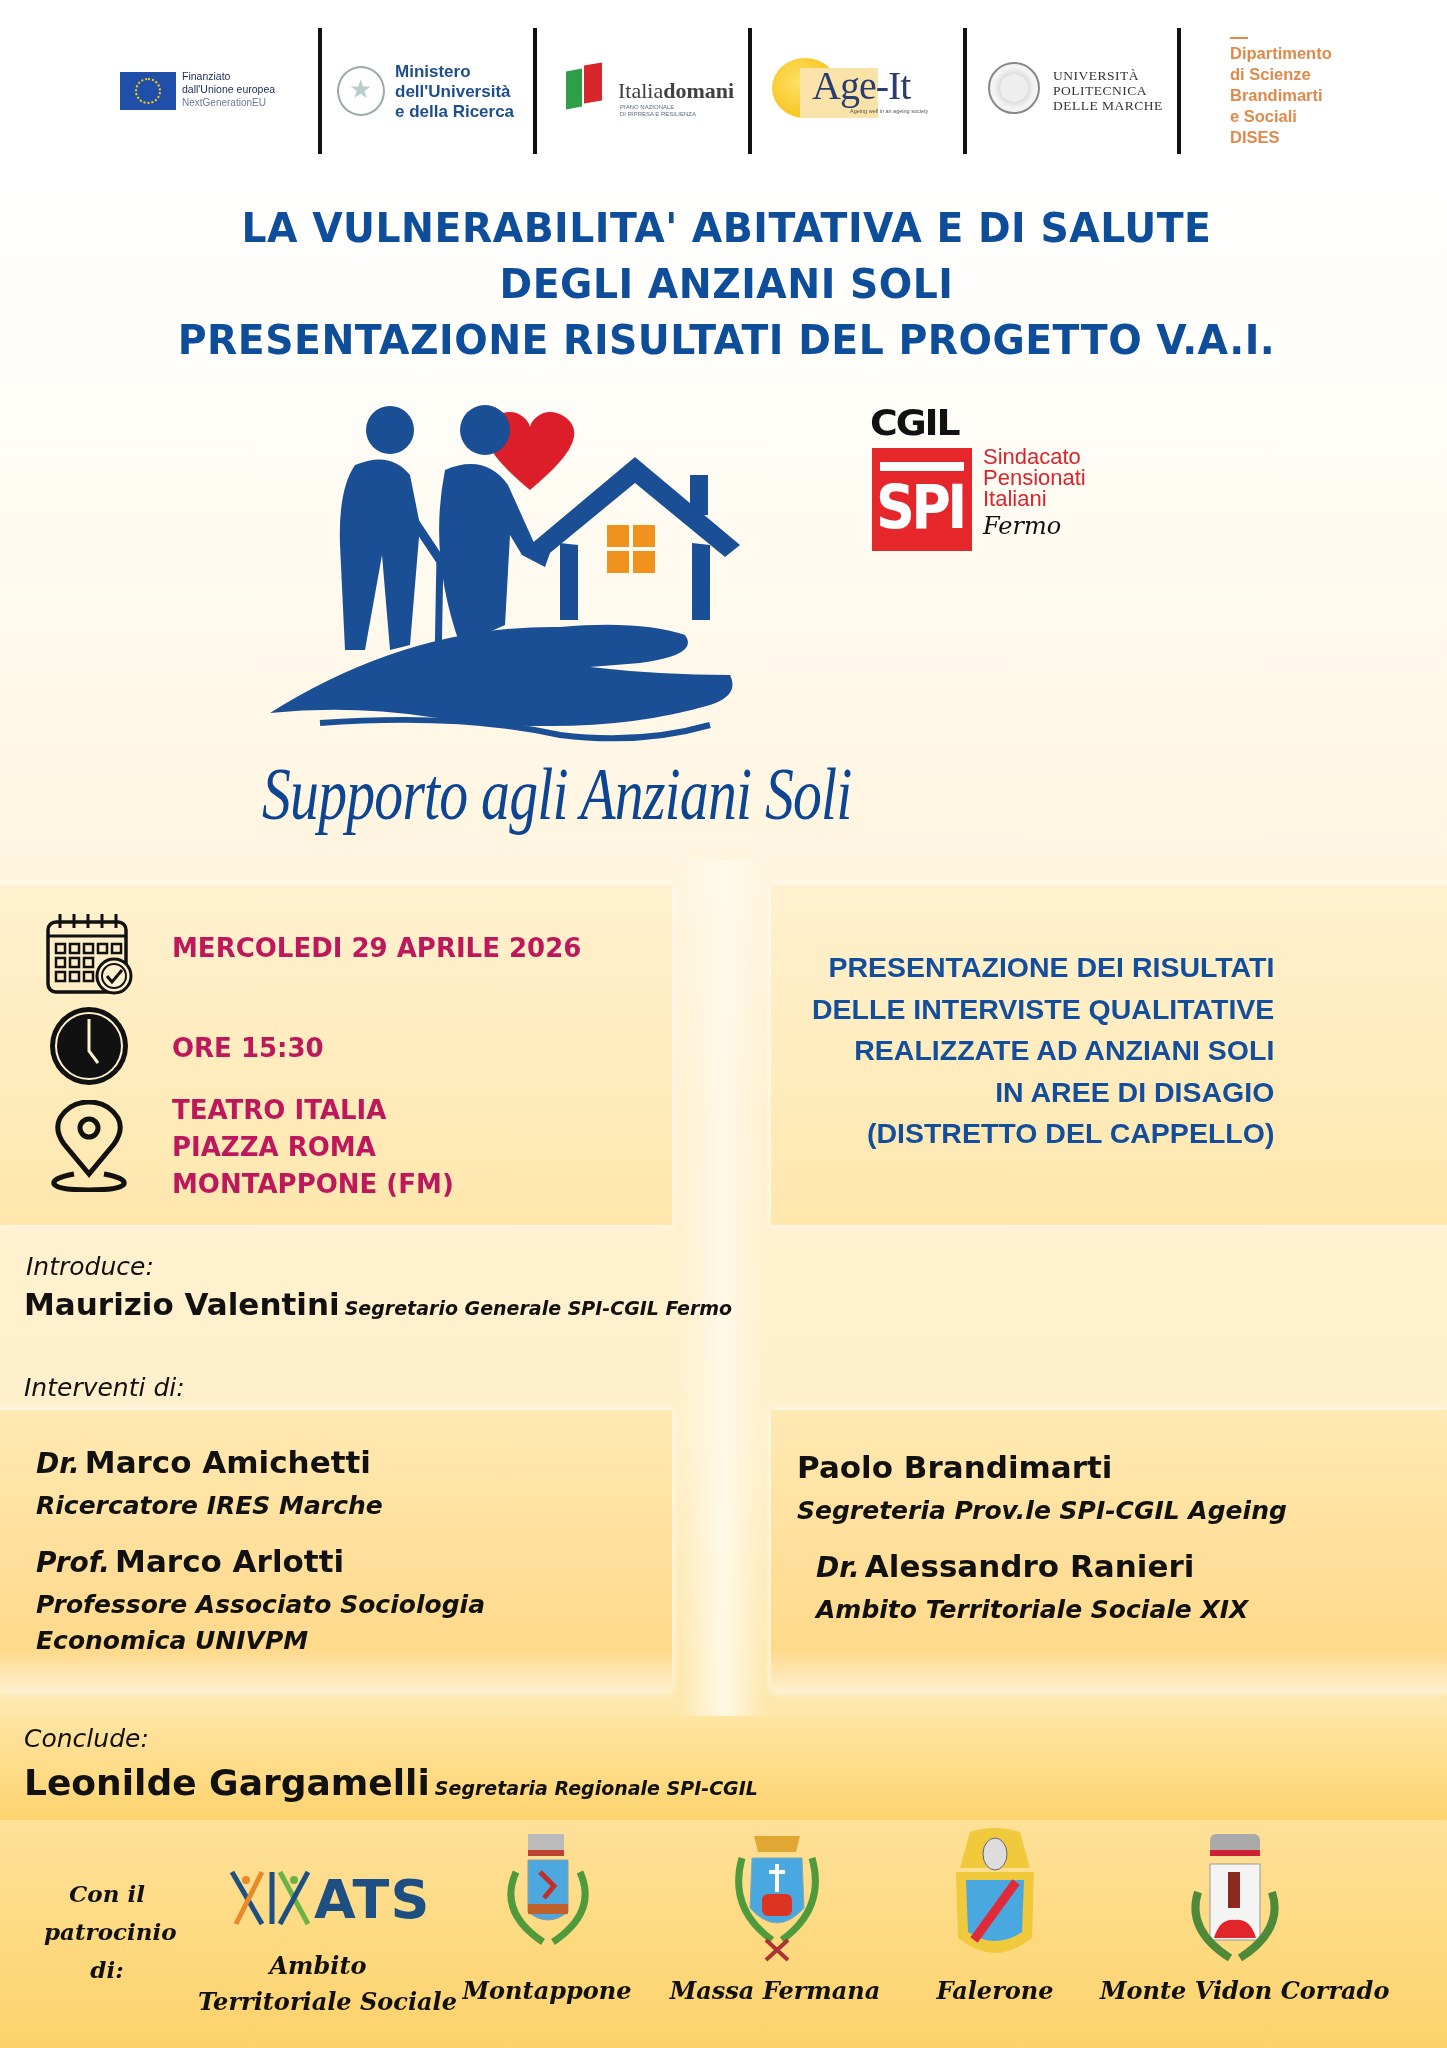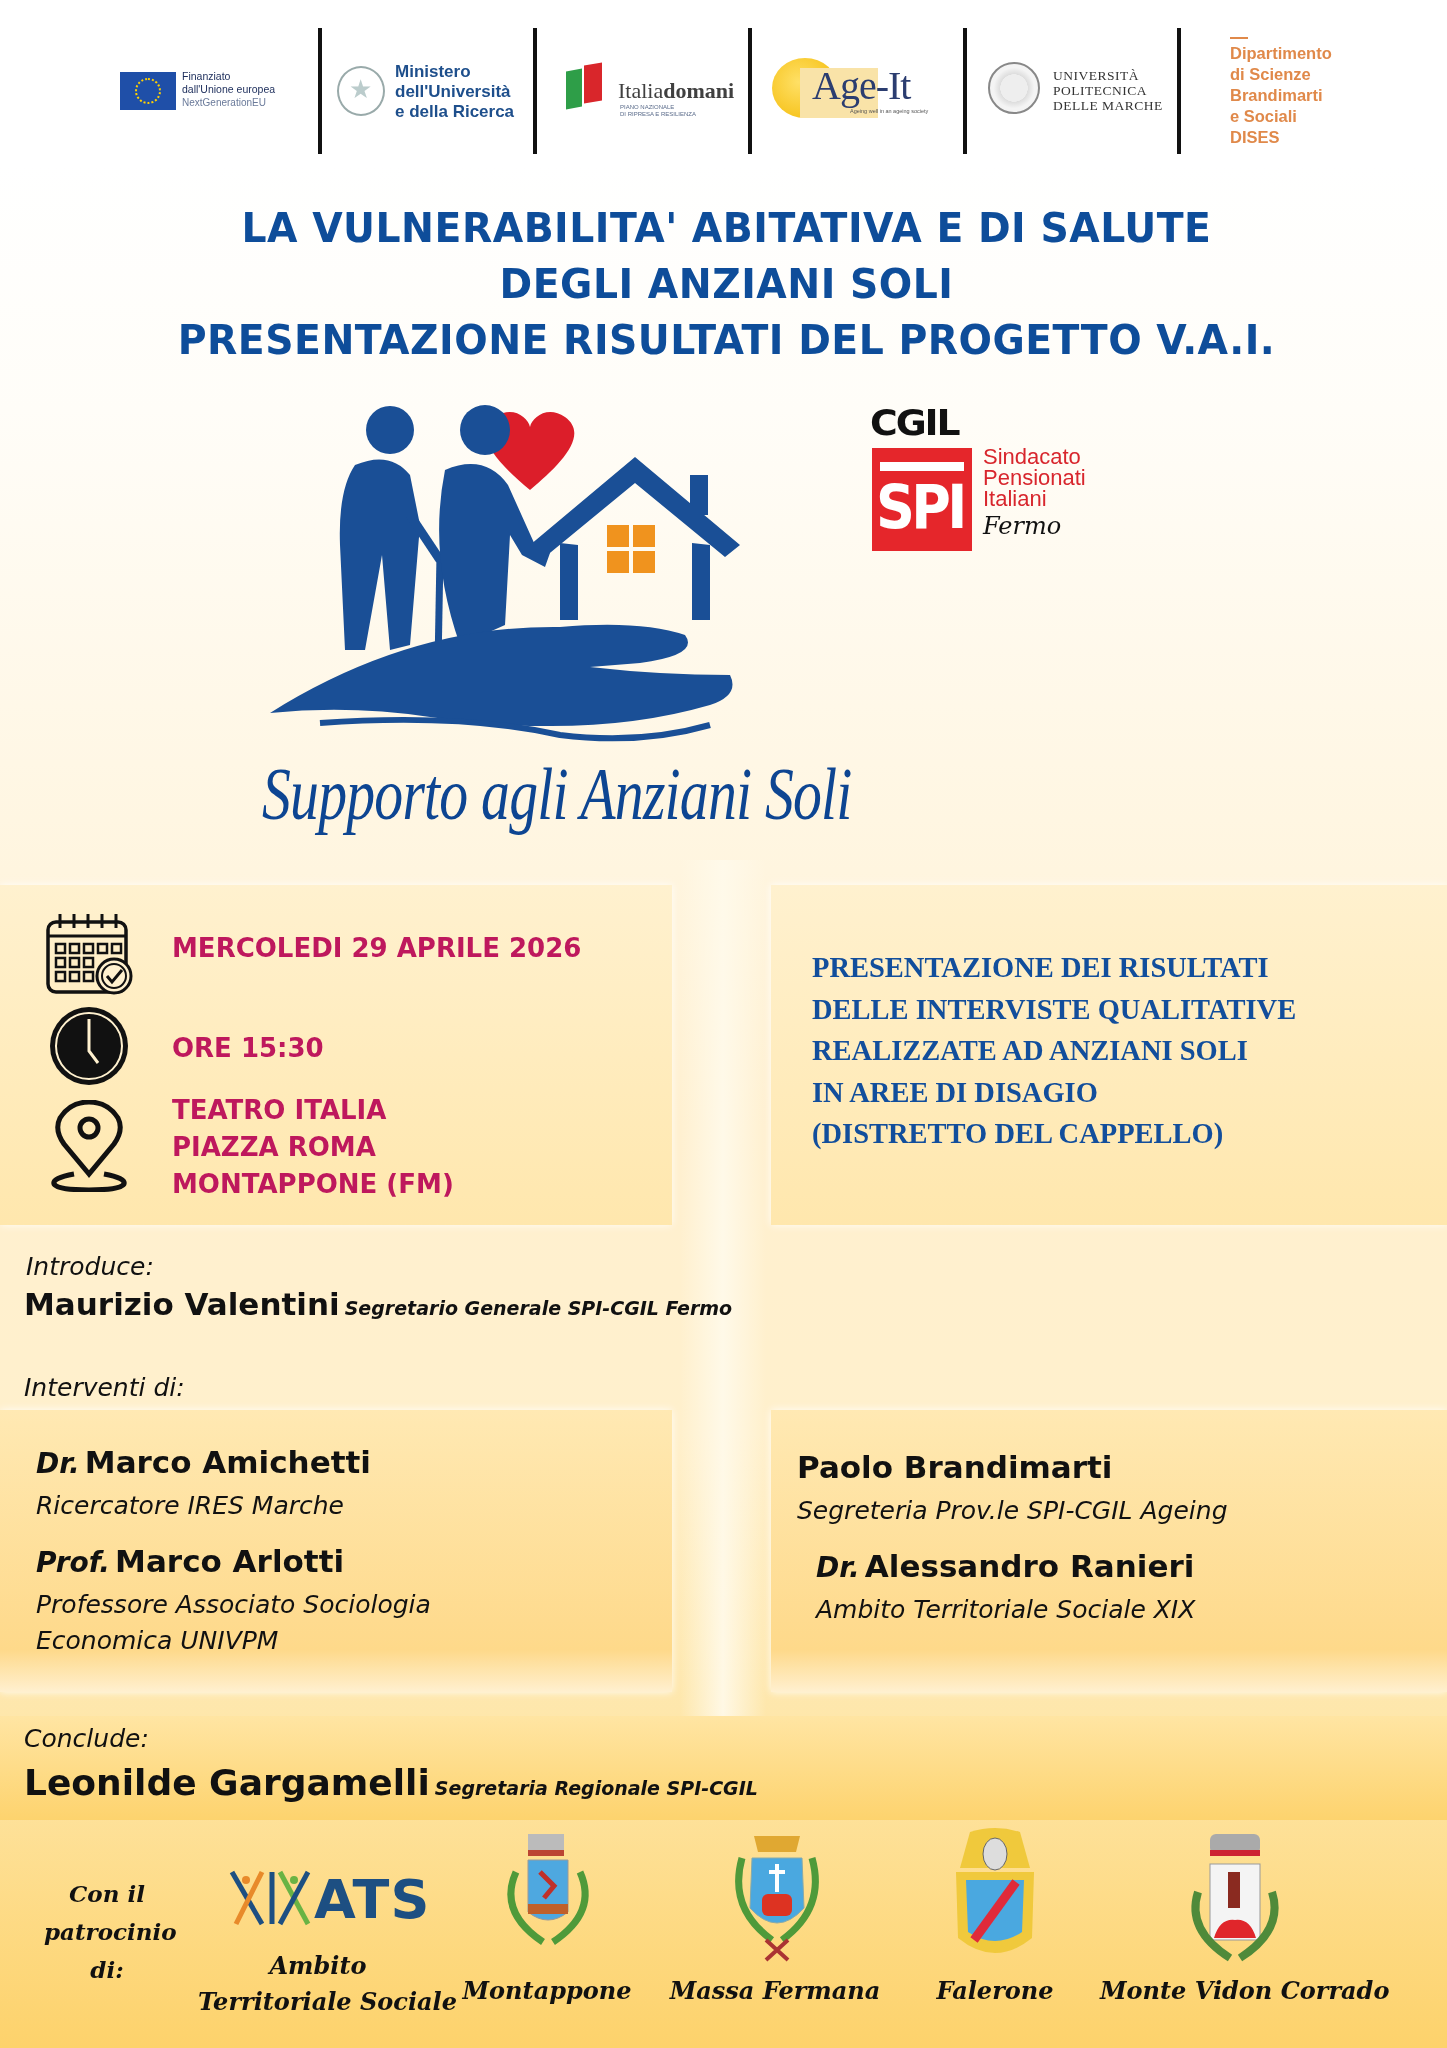--- a/index.html
+++ b/index.html
@@ -55,28 +55,28 @@
   .panel { position: absolute; background: linear-gradient(180deg, #fff1cf 0%, #ffe7ad 100%); box-shadow: 0 0 8px rgba(255,255,255,0.9); }
   .panel-info { left: 0; top: 885px; width: 672px; height: 340px; }
   .panel-desc { left: 771px; top: 885px; width: 676px; height: 340px; }
   .panel-sp-left { left: 0; top: 1410px; width: 672px; height: 282px; background: linear-gradient(180deg, #ffe9b3 0%, #fed98a 85%, #fff0d0 100%); }
   .panel-sp-right { left: 771px; top: 1410px; width: 676px; height: 282px; background: linear-gradient(180deg, #ffe9b3 0%, #fed98a 85%, #fff0d0 100%); }
   .band-conclude { position: absolute; left: 0; top: 1716px; width: 1447px; height: 104px; background: linear-gradient(180deg, #ffe5a3 0%, #fdd36e 100%); }
   .vglow { position: absolute; left: 680px; top: 860px; width: 86px; height: 880px; background: linear-gradient(90deg, rgba(255,255,255,0) 0%, rgba(255,250,235,0.9) 50%, rgba(255,255,255,0) 100%); }
 
   .ico { position: absolute; }
   .info-line { position: absolute; left: 172px; font-family: "DejaVu Sans", sans-serif; font-weight: bold; font-size: 26px; line-height: 37px; color: #be185d; }
-  .desc { position: absolute; left: 812px; top: 947px; font-family: Liberation Serif, serif; font-weight: bold; font-size: 28.5px; line-height: 41.5px; color: #124e9c; }
+  .desc { position: absolute; left: 812px; top: 947px; font-family: Liberation Sans, sans-serif; font-weight: bold; font-size: 28.5px; line-height: 41.5px; color: #124e9c; text-align: right; }
 
   .lbl { position: absolute; font-family: "DejaVu Sans", sans-serif; font-weight: normal; font-style: italic; font-size: 25px; color: #111; }
   .person { position: absolute; font-family: "DejaVu Sans", sans-serif; color: #111; }
   .person .name { font-weight: bold; font-size: 31px; }
   .person .pre { font-weight: bold; font-style: italic; font-size: 28px; }
   .person .role { font-weight: bold; font-style: italic; font-size: 19px; }
-  .person .role-block { display: block; font-weight: normal; font-style: italic; font-size: 25px; line-height: 36px; }
+  .person .role-block { display: block; font-weight: bold; font-style: italic; font-size: 25px; line-height: 36px; }
   .person .name-line { display: block; line-height: 40px; }
 
   
   .patro-lbl { position: absolute; left: 44px; top: 1875px; width: 126px; text-align: center; font-family: "DejaVu Serif", serif; font-style: italic; font-weight: bold; font-size: 23px; line-height: 38px; color: #111; }
   .patron-name { position: absolute; font-family: "DejaVu Serif", serif; font-style: italic; font-weight: bold; font-size: 24px; color: #111; white-space: nowrap; text-align: center; }
   .ats { position: absolute; left: 228px; top: 1868px; }
   .ats .txt { position: absolute; left: 86px; top: 0; font-family: "DejaVu Sans", sans-serif; font-weight: bold; font-size: 54px; color: #1d4f82; letter-spacing: 1px; }
 </style>
 </head>
 <body>

